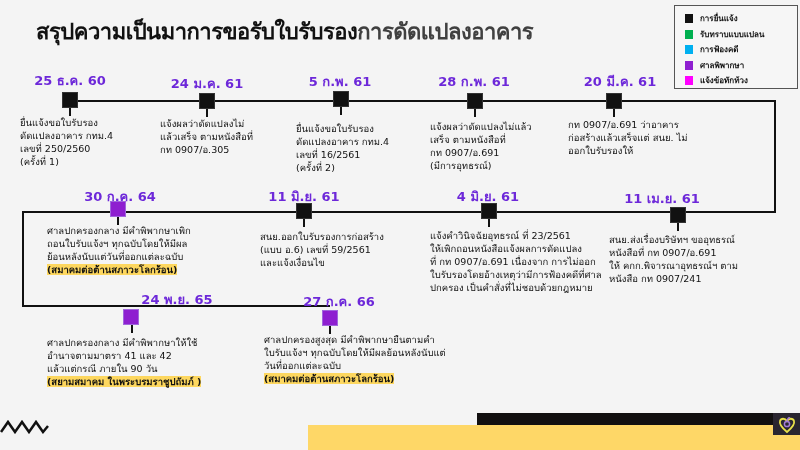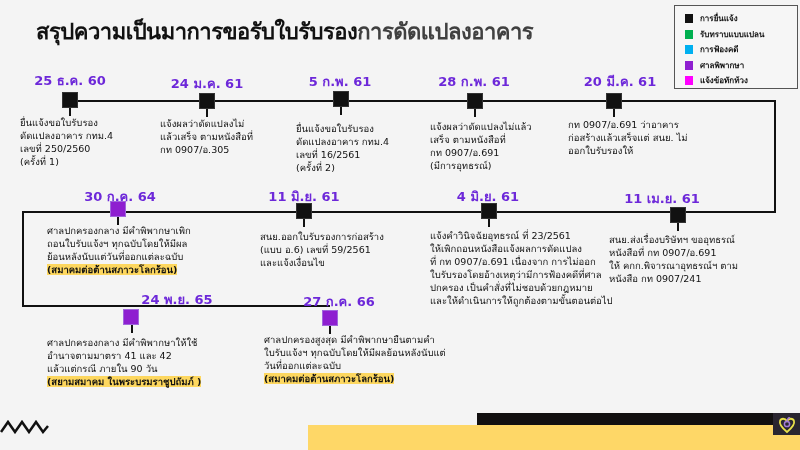--- a/index.html
+++ b/index.html
@@ -116,21 +116,20 @@
 
 <div class="date" style="left:488px;top:186px;">4 มิ.ย. 61</div>
 <div class="marker" style="left:481px;top:203px;"></div>
 <div class="tick" style="left:488px;top:219px;"></div>
 <div class="desc" style="left:430px;top:229px;">
   <div>แจ้งคำวินิจฉัยอุทธรณ์ ที่  23/2561</div>
   <div>ให้เพิกถอนหนังสือแจ้งผลการดัดแปลง</div>
   <div>ที่ กท 0907/อ.691 เนื่องจาก การไม่ออก</div>
   <div>ใบรับรองโดยอ้างเหตุว่ามีการฟ้องคดีที่ศาล</div>
   <div>ปกครอง เป็นคำสั่งที่ไม่ชอบด้วยกฎหมาย</div>
-  <div>และให้ดำเนินการให้ถูกต้องตามขั้นตอนต่อไป</div>
 </div>
 
 <div class="date" style="left:304px;top:186px;">11 มิ.ย. 61</div>
 <div class="marker" style="left:296px;top:203px;"></div>
 <div class="tick" style="left:303px;top:219px;"></div>
 <div class="desc" style="left:260px;top:230px;">
   <div>สนย.ออกใบรับรองการก่อสร้าง</div>
   <div>(แบบ อ.6) เลขที่ 59/2561</div>
   <div>และแจ้งเงื่อนไข</div>
 </div>

